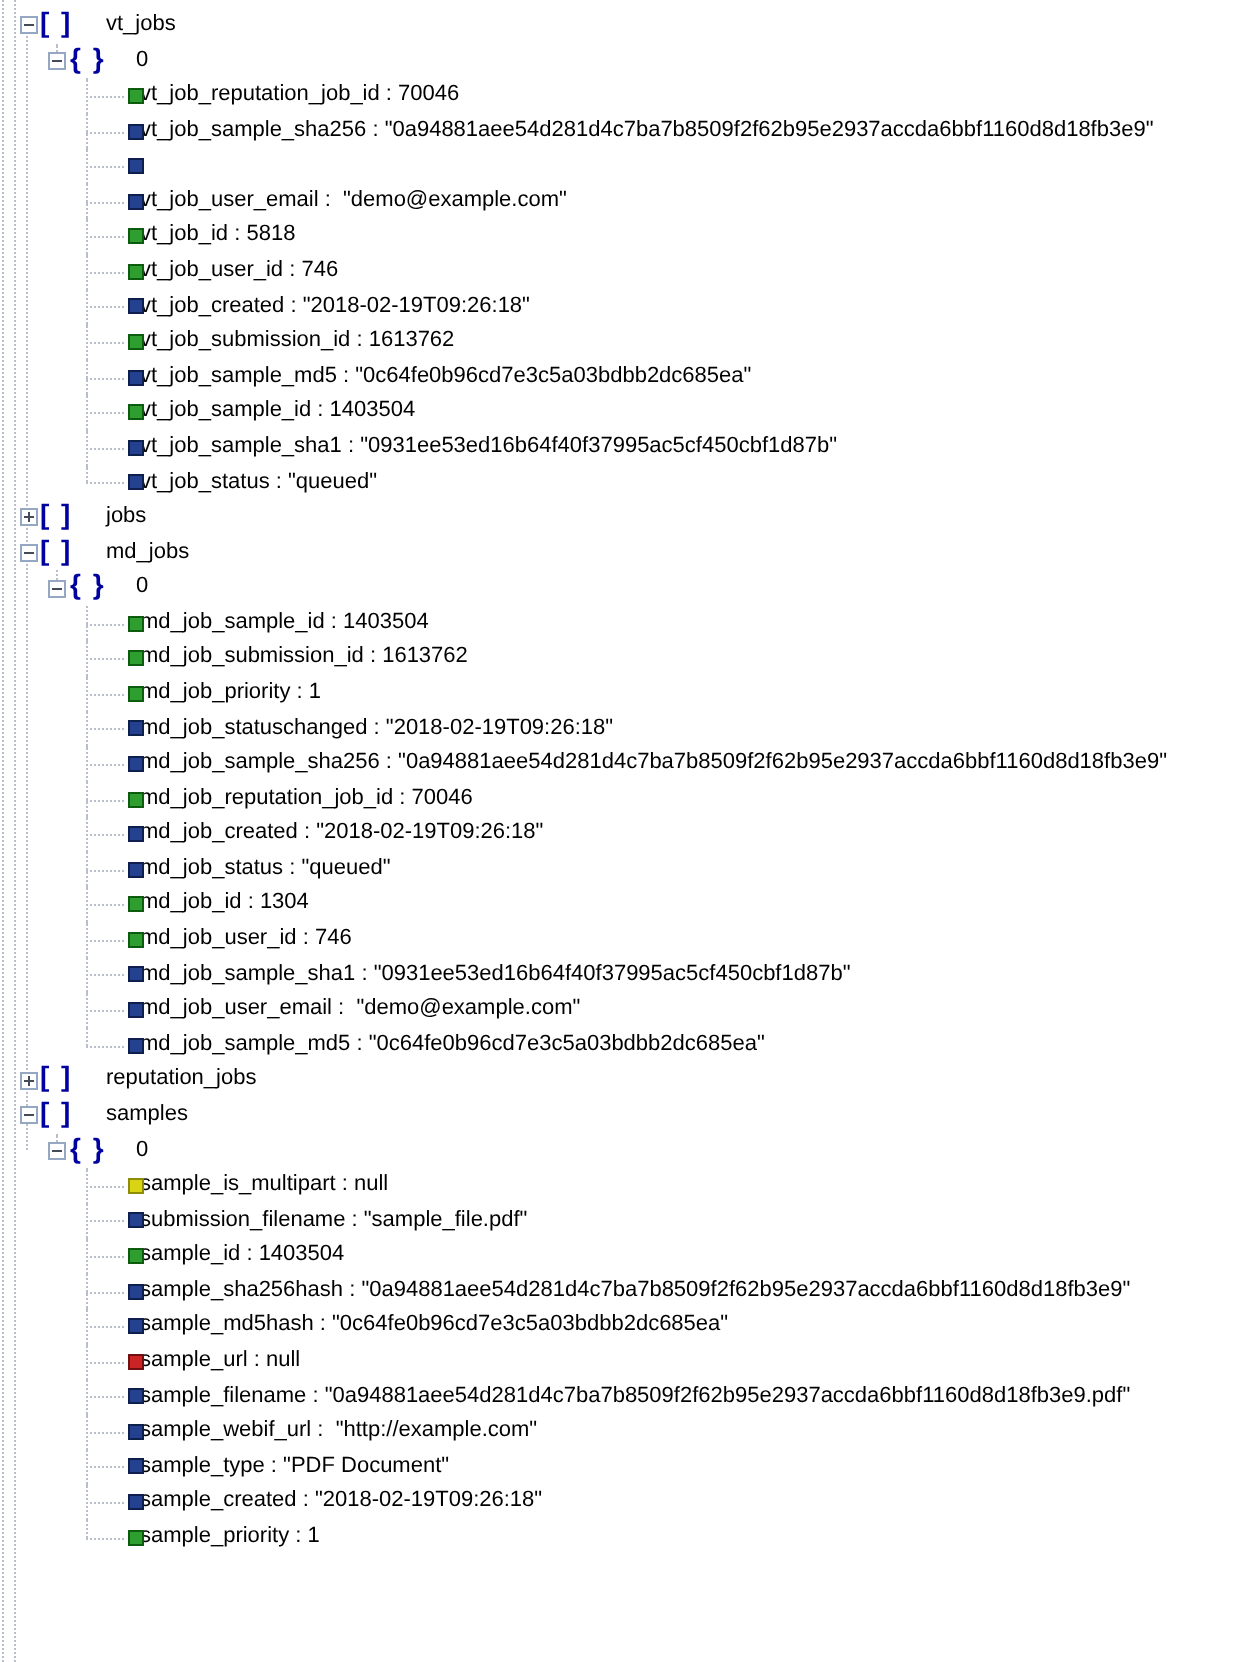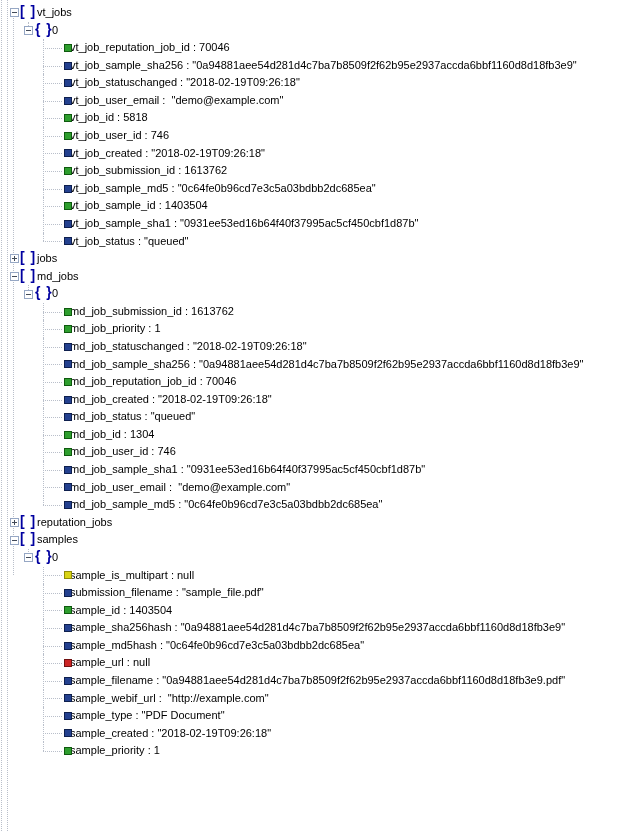--- a/index.html
+++ b/index.html
@@ -12,21 +12,21 @@
             border:1px solid #96a7c4;background:#fff;box-sizing:border-box;cursor:pointer;z-index:2;}
   .expander.d0{left:10px;}
   .expander.d1{left:24px;}
   .expander i{position:absolute;background:#434b59;}
   .expander .bar-h{left:1px;right:1px;top:50%;margin-top:-0.5px;height:1px;}
   .expander .bar-v{top:1px;bottom:1px;left:50%;margin-left:-0.5px;width:1px;}
   .brkt{position:absolute;top:-1px;line-height:17.58px;font-weight:bold;color:#0000a0;
         font-size:14px;letter-spacing:1px;white-space:pre;}
   .brkt.d0{left:20px;}
   .brkt.d1{left:35px;}
-  .lbl{position:absolute;top:0;line-height:17.58px;font-size:11px;color:#000;cursor:default;}
+  .lbl{position:absolute;top:0;line-height:17.58px;font-size:11px;color:#000;cursor:default;margin-left:16px;}
   .lbl.d0{left:37px;}
   .lbl.d1{left:52px;}
   .row.depth1::before{content:'';position:absolute;left:28px;top:0;height:50%;
         border-left:1px dotted #b9bfca;}
   .row.leaf::before{content:'';position:absolute;left:43px;top:0;height:100%;
         border-left:1px dotted #b9bfca;}
   .row.leaf.last::before{height:50%;}
   .row.leaf::after{content:'';position:absolute;left:43px;top:50%;width:19px;height:0;
         border-top:1px dotted #b9bfca;}
   .sq{position:absolute;left:64px;top:50%;margin-top:-4px;width:8px;height:8px;
@@ -63,21 +63,20 @@
       <div class="row leaf">
         <span class="sq number"></span>
         <span class="leaf-text"><span class="k">vt_job_reputation_job_id</span><span class="sep"> : </span><span class="v">70046</span></span>
       </div>
       <div class="row leaf">
         <span class="sq string"></span>
         <span class="leaf-text"><span class="k">vt_job_sample_sha256</span><span class="sep"> : </span><span class="v">"0a94881aee54d281d4c7ba7b8509f2f62b95e2937accda6bbf1160d8d18fb3e9"</span></span>
       </div>
       <div class="row leaf">
         <span class="sq string"></span>
-        <span class="leaf-text"><span class="k">vt_job_statuschanged</span><span class="sep"> : </span><span class="v">"2018-02-19T09:26:18"</span></span>
       </div>
       <div class="row leaf">
         <span class="sq string"></span>
         <span class="leaf-text"><span class="k">vt_job_user_email</span><span class="sep"> : </span><span class="v"> "demo@example.com"</span></span>
       </div>
       <div class="row leaf">
         <span class="sq number"></span>
         <span class="leaf-text"><span class="k">vt_job_id</span><span class="sep"> : </span><span class="v">5818</span></span>
       </div>
       <div class="row leaf">
@@ -122,20 +121,24 @@
         </span>
         <span class="brkt d0">[ ]</span>
         <span class="lbl d0">md_jobs</span>
       </div>
       <div class="row depth1">
         <span class="expander d1">
           <i class="bar-h"></i>
         </span>
         <span class="brkt d1">{ }</span>
         <span class="lbl d1">0</span>
+      </div>
+      <div class="row leaf">
+        <span class="sq number"></span>
+        <span class="leaf-text"><span class="k">md_job_sample_id</span><span class="sep"> : </span><span class="v">1403504</span></span>
       </div>
       <div class="row leaf">
         <span class="sq number"></span>
         <span class="leaf-text"><span class="k">md_job_submission_id</span><span class="sep"> : </span><span class="v">1613762</span></span>
       </div>
       <div class="row leaf">
         <span class="sq number"></span>
         <span class="leaf-text"><span class="k">md_job_priority</span><span class="sep"> : </span><span class="v">1</span></span>
       </div>
       <div class="row leaf">

